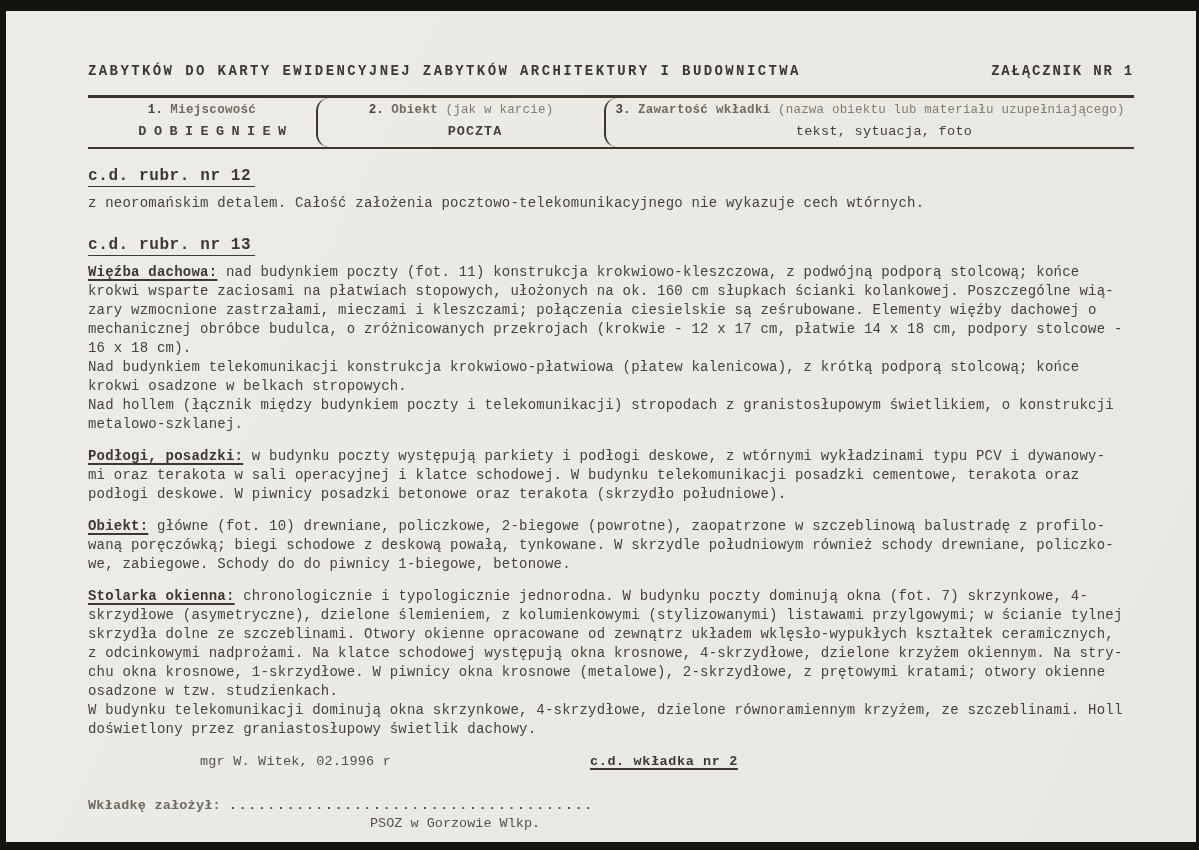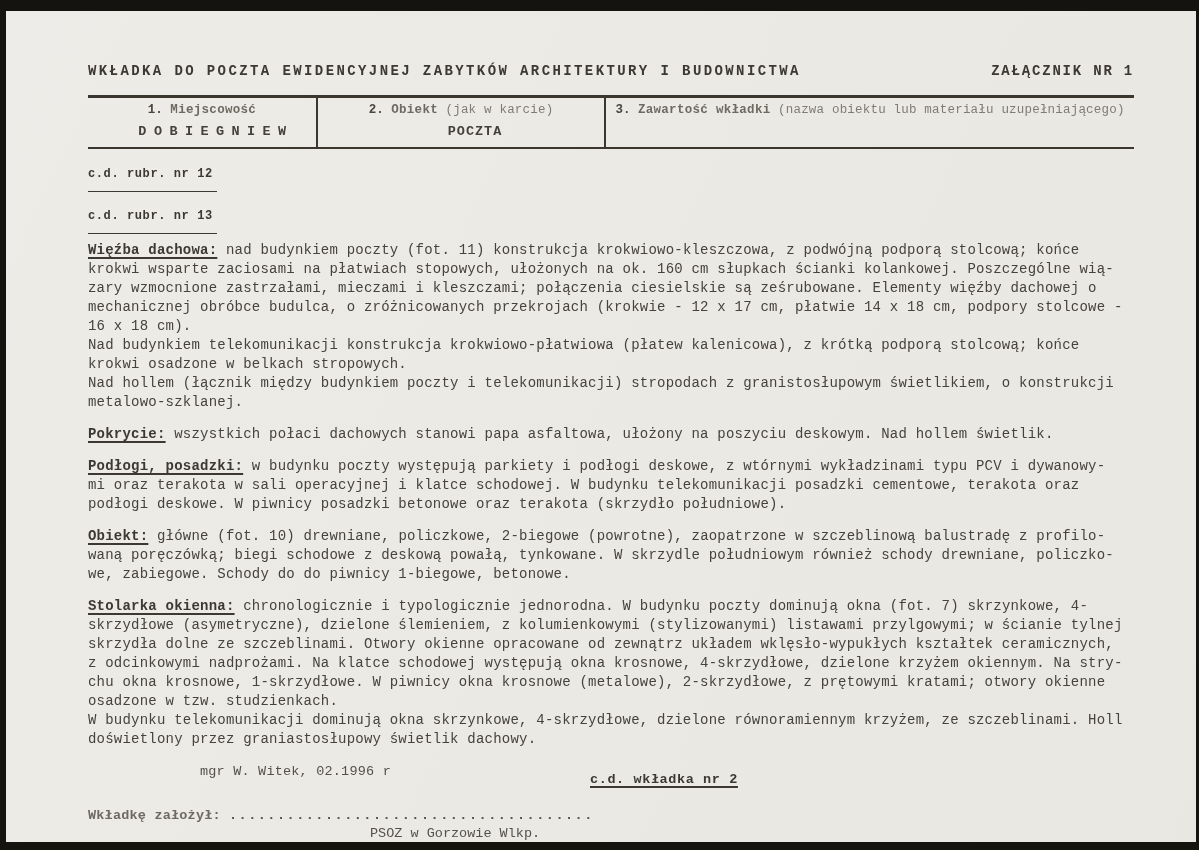--- a/index.html
+++ b/index.html
@@ -30,114 +30,117 @@
     margin-top:16px;
     display:flex;
     border-top:3px solid #3b372f;
     border-bottom:2px solid #3b372f;
   }
   .idcell{
     padding:5px 8px 8px 8px;
     font-size:12.5px;
     text-align:center;
   }
-  .idcell + .idcell{border-left:2px solid #3b372f;}
+  .idcell + .idcell{border-left:2px solid #3b372f;border-radius:13px;}
   .c1{width:212px;}
   .c2{width:270px;}
   .c3{flex:1;}
   .cellnum{color:#4a463e;font-weight:bold;}
   .celllabel{color:#6e6a61;font-weight:bold;letter-spacing:.3px;}
   .cellnote{color:#807c72;letter-spacing:.2px;}
   .cellvalue{
     margin-top:7px;margin-left:12px;
     font-size:13.5px;color:#45413a;letter-spacing:.3px;padding-left:16px;
   }
   .spaced{letter-spacing:.55em;font-weight:bold;}
   
   .sections{margin-top:8px;}
   .sec-heading{
     display:inline-block;
-    font-size:12px;font-weight:bold;letter-spacing:.6px;color:#3d3932;
+    font-size:16px;font-weight:bold;letter-spacing:.6px;color:#3d3932;
     border-bottom:1.6px solid #3d3932;
-    padding:0 4px 10px 0;
+    padding:0 4px 1px 0;
     margin:10px 0 7px 0;
   }
   .para{
     margin:0 0 13px 0;
     font-size:14px;line-height:19px;letter-spacing:.22px;
     white-space:pre-wrap;
     color:#47433c;
   }
   .plabel{
     font-weight:bold;color:#3d3932;
     text-decoration:underline;
     text-decoration-thickness:1.5px;
     text-underline-offset:2.5px;
   }
   
   .footer{font-size:13.5px;color:#55514a;}
   .frow{position:relative;line-height:20px;}
   .author{margin-left:112px;letter-spacing:.2px;font-family:Liberation Mono, monospace;}
   .continuation{
-    position:absolute;left:502px;top:8px;
+    position:absolute;left:502px;top:0;
     font-weight:bold;color:#3d3932;letter-spacing:.6px;
     text-decoration:underline;text-decoration-thickness:1.6px;text-underline-offset:3px;
   }
   .stamp{color:#6e6a62;font-weight:bold;letter-spacing:.2px;filter:blur(.2px);}
   .dots{color:#55514a;letter-spacing:1.5px;font-weight:bold;}
   .psoz{margin-left:282px;line-height:16px;}
 </style>
 </head>
 <body>
 
 <div class="paper">
   <div class="content">
 
     <div class="titlerow">
-      <span>WKŁADKA DO POCZTA EWIDENCYJNEJ ZABYTKÓW ARCHITEKTURY I BUDOWNICTWA</span>
+      <span>ZABYTKÓW DO KARTY EWIDENCYJNEJ ZABYTKÓW ARCHITEKTURY I BUDOWNICTWA</span>
       <span class="annex">ZAŁĄCZNIK NR 1</span>
     </div>
 
     <div class="idtable">
       <div class="idcell c1">
         <span class="cellnum">1.</span>
         <span class="celllabel">Miejscowość</span>
         <div class="cellvalue spaced">DOBIEGNIEW</div>
       </div>
       <div class="idcell c2">
         <span class="cellnum">2.</span>
         <span class="celllabel">Obiekt</span>
         <span class="cellnote">(jak w karcie)</span>
         <div class="cellvalue" style="font-weight:bold;letter-spacing:1px;">POCZTA</div>
       </div>
       <div class="idcell c3">
         <span class="cellnum">3.</span>
         <span class="celllabel">Zawartość wkładki</span>
         <span class="cellnote">(nazwa obiektu lub materiału uzupełniającego)</span>
+        <div class="cellvalue">tekst, sytuacja, foto</div>
       </div>
     </div>
 
     <div class="sections" id="sections">
       <div class="section">
         <div><span class="sec-heading">c.d. rubr. nr 12</span></div>
+        <div>
+            <p class="para"><span>z neoromańskim detalem. Całość założenia pocztowo-telekomunikacyjnego nie wykazuje cech wtórnych.</span></p>
+          </div>
       </div>
 
       <div class="section">
         <div><span class="sec-heading">c.d. rubr. nr 13</span></div>
         <div>
             <p class="para"><span class="plabel">Więźba dachowa:</span><span> nad budynkiem poczty (fot. 11) konstrukcja krokwiowo-kleszczowa, z podwójną podporą stolcową; końce
 krokwi wsparte zaciosami na płatwiach stopowych, ułożonych na ok. 160 cm słupkach ścianki kolankowej. Poszczególne wią-
 zary wzmocnione zastrzałami, mieczami i kleszczami; połączenia ciesielskie są ześrubowane. Elementy więźby dachowej o
 mechanicznej obróbce budulca, o zróżnicowanych przekrojach (krokwie - 12 x 17 cm, płatwie 14 x 18 cm, podpory stolcowe -
 16 x 18 cm).
 Nad budynkiem telekomunikacji konstrukcja krokwiowo-płatwiowa (płatew kalenicowa), z krótką podporą stolcową; końce
 krokwi osadzone w belkach stropowych.
 Nad hollem (łącznik między budynkiem poczty i telekomunikacji) stropodach z granistosłupowym świetlikiem, o konstrukcji
 metalowo-szklanej.</span></p>
-            <p class="para"><span class="plabel">Pokrycie:</span><span> wszystkich połaci dachowych stanowi papa asfaltowa, ułożony na poszyciu deskowym. Nad hollem świetlik.</span></p>
             <p class="para"><span class="plabel">Podłogi, posadzki:</span><span> w budynku poczty występują parkiety i podłogi deskowe, z wtórnymi wykładzinami typu PCV i dywanowy-
 mi oraz terakota w sali operacyjnej i klatce schodowej. W budynku telekomunikacji posadzki cementowe, terakota oraz
 podłogi deskowe. W piwnicy posadzki betonowe oraz terakota (skrzydło południowe).</span></p>
             <p class="para"><span class="plabel">Obiekt:</span><span> główne (fot. 10) drewniane, policzkowe, 2-biegowe (powrotne), zaopatrzone w szczeblinową balustradę z profilo-
 waną poręczówką; biegi schodowe z deskową powałą, tynkowane. W skrzydle południowym również schody drewniane, policzko-
 we, zabiegowe. Schody do do piwnicy 1-biegowe, betonowe.</span></p>
             <p class="para"><span class="plabel">Stolarka okienna:</span><span> chronologicznie i typologicznie jednorodna. W budynku poczty dominują okna (fot. 7) skrzynkowe, 4-
 skrzydłowe (asymetryczne), dzielone ślemieniem, z kolumienkowymi (stylizowanymi) listawami przylgowymi; w ścianie tylnej
 skrzydła dolne ze szczeblinami. Otwory okienne opracowane od zewnątrz układem wklęsło-wypukłych kształtek ceramicznych,
 z odcinkowymi nadprożami. Na klatce schodowej występują okna krosnowe, 4-skrzydłowe, dzielone krzyżem okiennym. Na stry-

